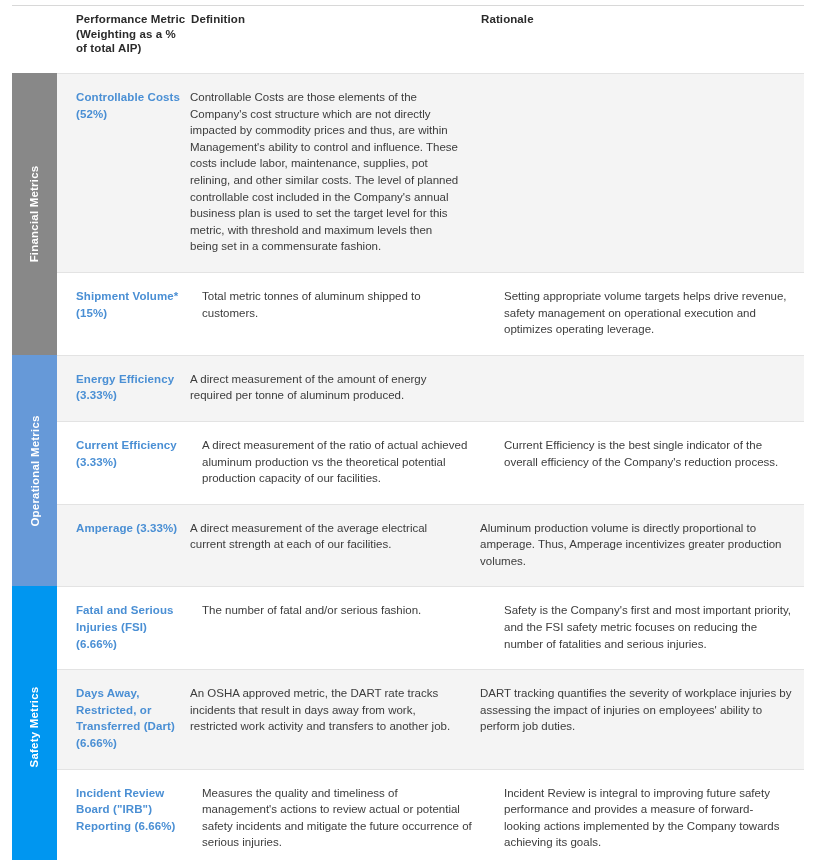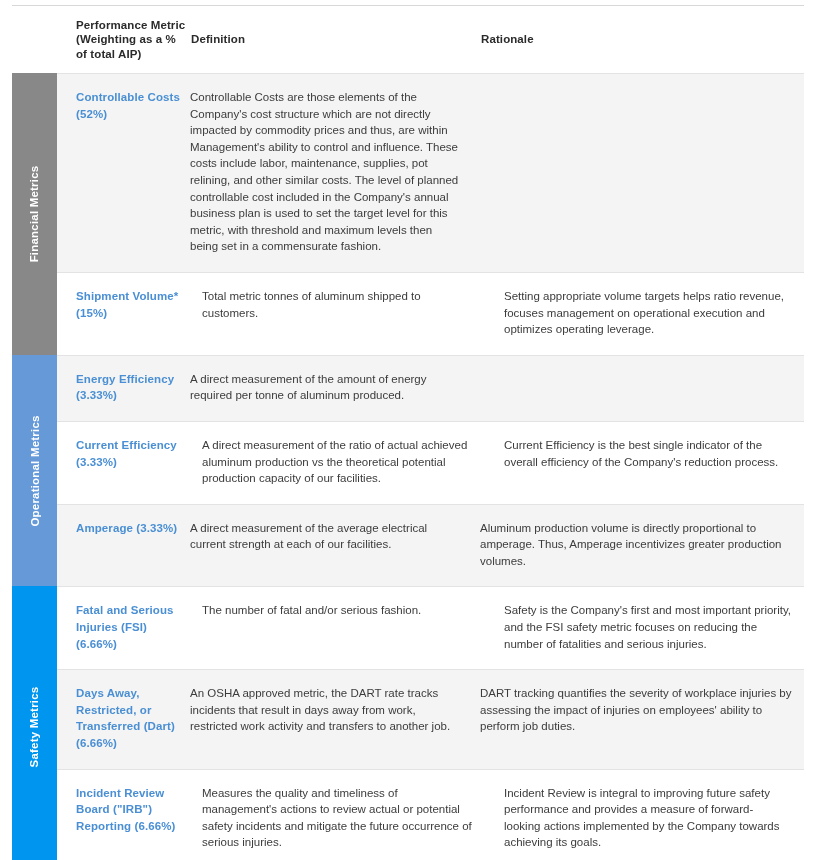--- a/index.html
+++ b/index.html
@@ -36,21 +36,21 @@
   .metrics-table {
     position: absolute;
     left: 12px;
     top: 12px;
     width: 792px;
   }
 
   
   .table-head {
     display: flex;
-    align-items: center;
+    align-items: flex-start;
     height: 61px;
     background: #ffffff;
   }
   .head-spacer {
     width: 45px;
     flex: 0 0 45px;
   }
   .head-cell {
     font-size: 11.5px;
     font-weight: bold;
@@ -161,21 +161,21 @@
             </div>
           </div>
           <div class="section-rows">
             <div class="row shade">
               <div class="cell cell-metric">Controllable Costs (52%)</div>
               <div class="cell cell-def">Controllable Costs are those elements of the Company's cost structure which are not directly impacted by commodity prices and thus, are within Management's ability to control and influence. These costs include labor, maintenance, supplies, pot relining, and other similar costs. The level of planned controllable cost included in the Company's annual business plan is used to set the target level for this metric, with threshold and maximum levels then being set in a commensurate fashion.</div>
             </div>
             <div class="row plain">
               <div class="cell cell-metric">Shipment Volume* (15%)</div>
               <div class="cell cell-def">Total metric tonnes of aluminum shipped to customers.</div>
-              <div class="cell cell-rat">Setting appropriate volume targets helps ratio revenue, focuses management on operational execution and optimizes operating leverage.</div>
+              <div class="cell cell-rat">Setting appropriate volume targets helps drive revenue, safety management on operational execution and optimizes operating leverage.</div>
             </div>
           </div>
         </div>
         <div class="section">
           <div class="section-bar" style="background: rgb(102, 153, 216);">
             <div class="section-bar-label">
               <span>Operational Metrics</span>
             </div>
           </div>
           <div class="section-rows">

